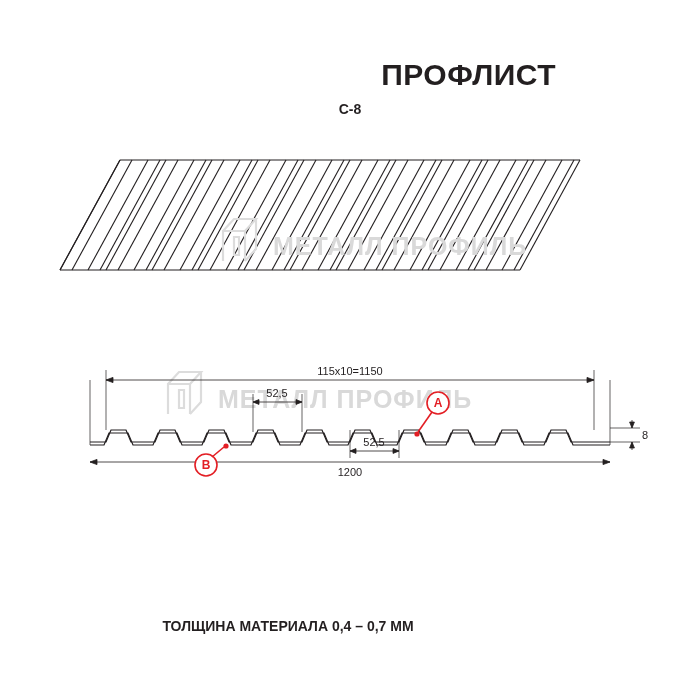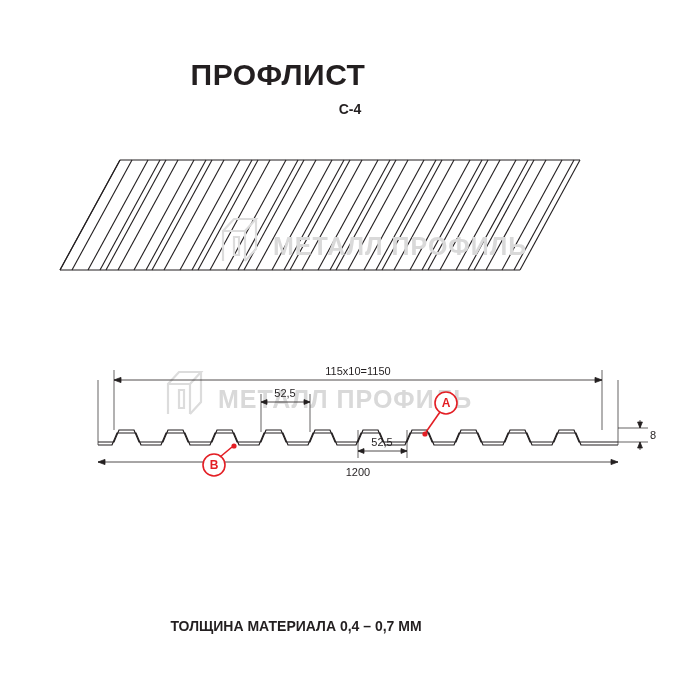--- a/index.html
+++ b/index.html
@@ -18,57 +18,57 @@
   .page {
     position: relative;
     width: 700px;
     height: 700px;
   }
   .title {
     position: absolute;
     top: 58px;
     left: 0;
     width: 556px;
-    text-align: center;
+    text-align: right;
     font-size: 30px;
     font-weight: bold;
     letter-spacing: 0.5px;
     color: #231f20;
   }
   .subtitle {
     position: absolute;
     top: 101px;
     left: 0;
     width: 700px;
     text-align: center;
     font-size: 14px;
     font-weight: bold;
     color: #231f20;
   }
   .footer-note {
     position: absolute;
     top: 618px;
-    left: 12px;
+    left: 4px;
     width: 568px;
     text-align: center;
     font-size: 14px;
     font-weight: bold;
     color: #231f20;
   }
   .iso-view {
     position: absolute;
     top: 140px;
     left: 60px;
     width: 580px;
     height: 170px;
   }
   .section-view {
     position: absolute;
     top: 350px;
-    left: 48px;
+    left: 40px;
     width: 620px;
     height: 140px;
   }
   .watermark {
     position: absolute;
     pointer-events: none;
     text-decoration: underline;
   }
   .wm1 { top: 215px; left: 215px; }
   .wm2 { top: 368px; left: 160px; }
@@ -91,21 +91,21 @@
     font-weight: bold;
     fill: #e31e24;
   }
 </style>
 </head>
 <body>
 
 <div class="page">
 
   <div class="title">ПРОФЛИСТ</div>
-  <div class="subtitle">С-4</div>
+  <div class="subtitle">С-8</div>
 
   <div class="iso-view">
     <svg width="580" height="170" viewBox="0 0 580 170">
       <g fill="none" stroke="#231f20" stroke-width="1.1" stroke-linejoin="miter">
 
         <path d="M60,20 L520,20"></path>
 
         <path d="M0,130 L460,130"></path>
 
         <path d="M60,20 L0,130"></path>

